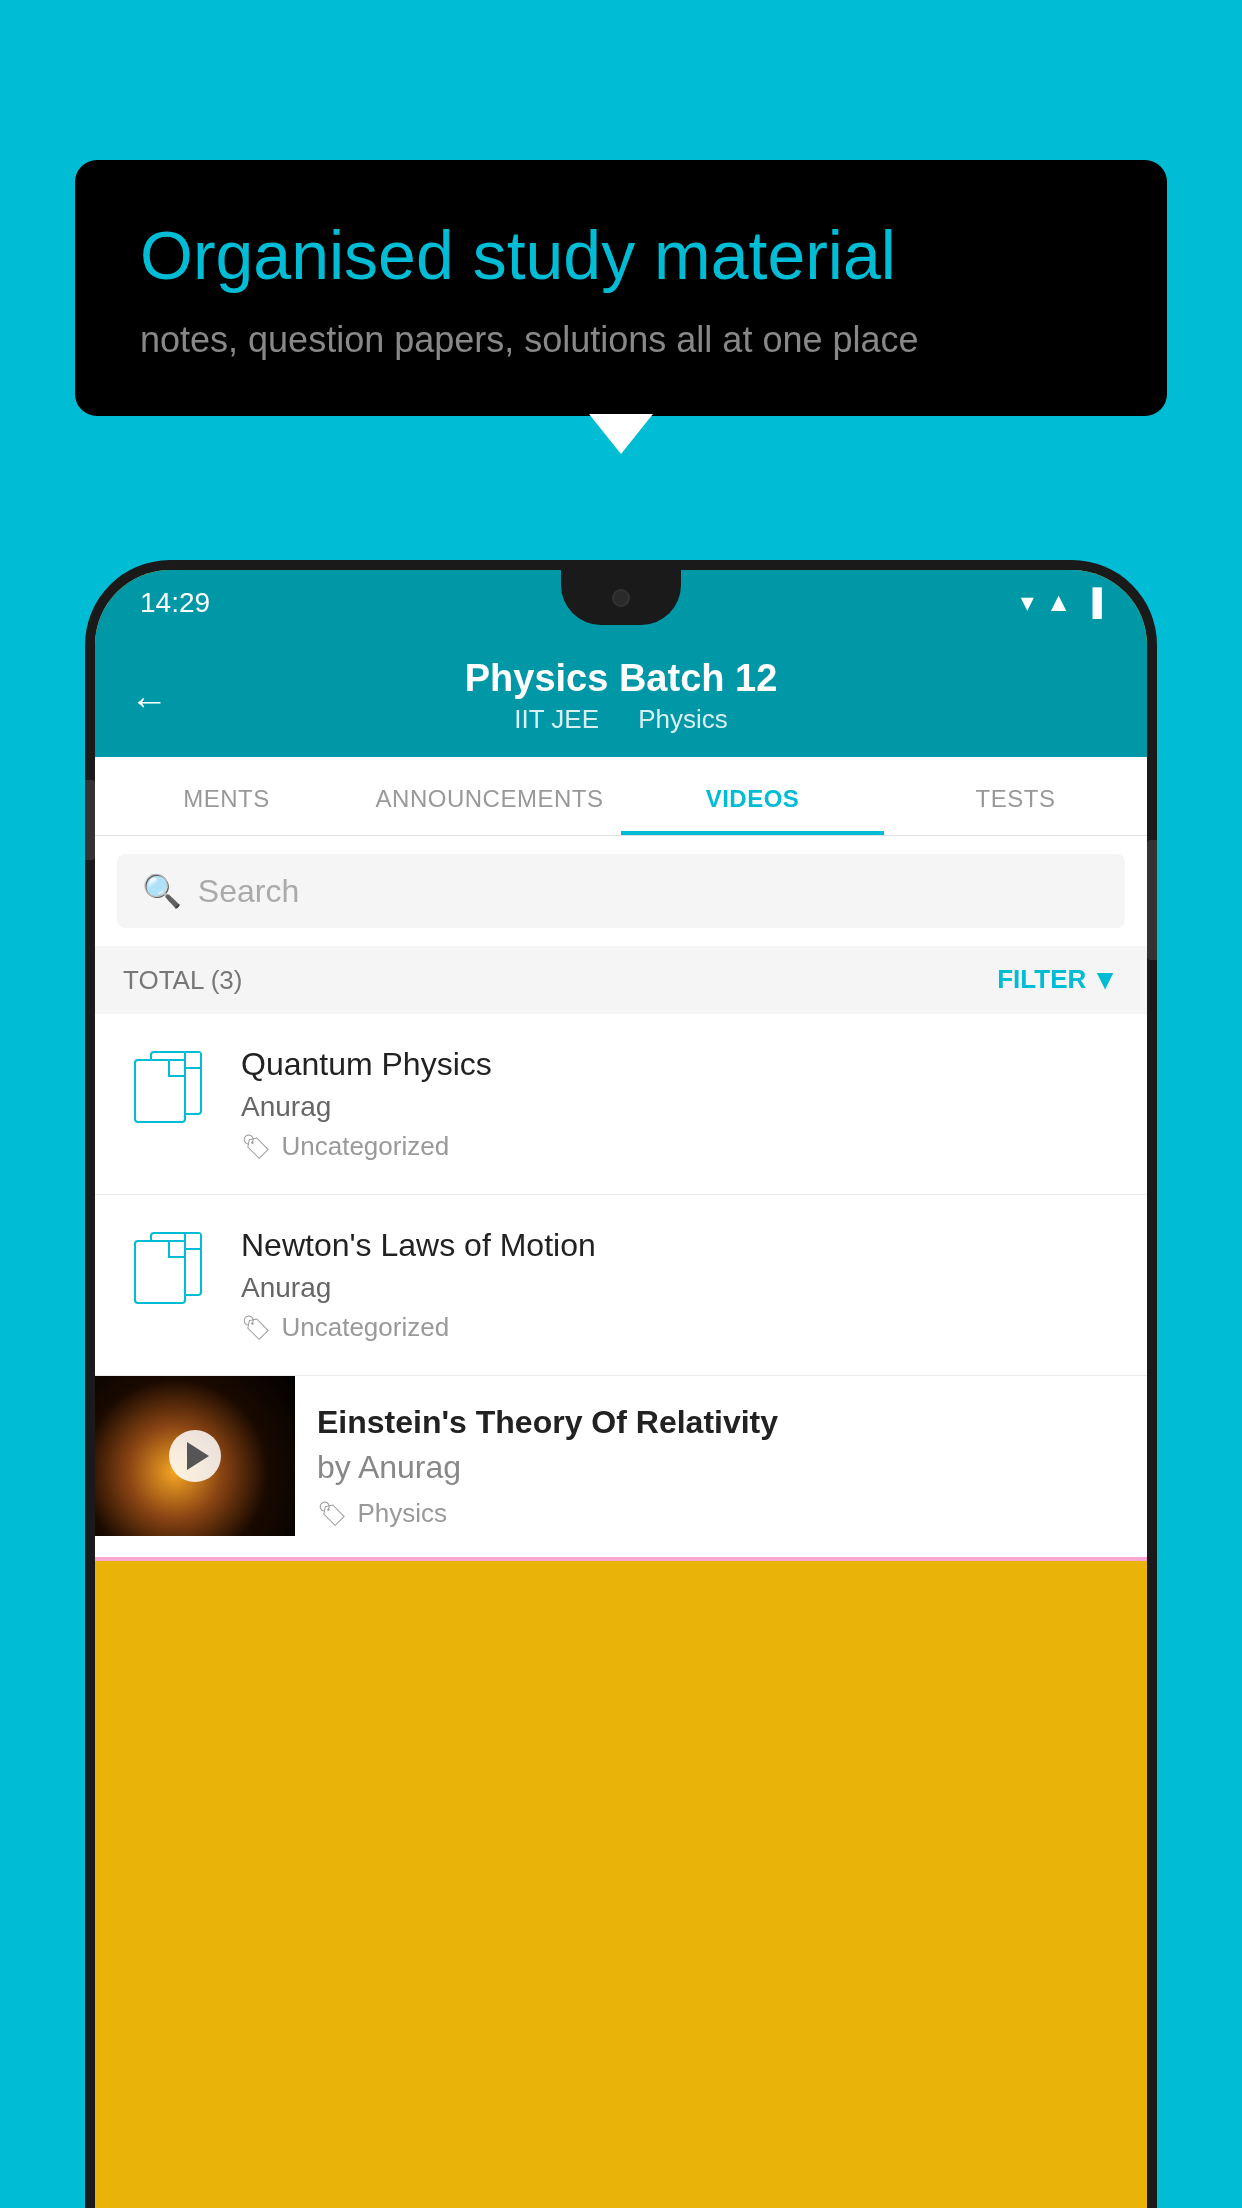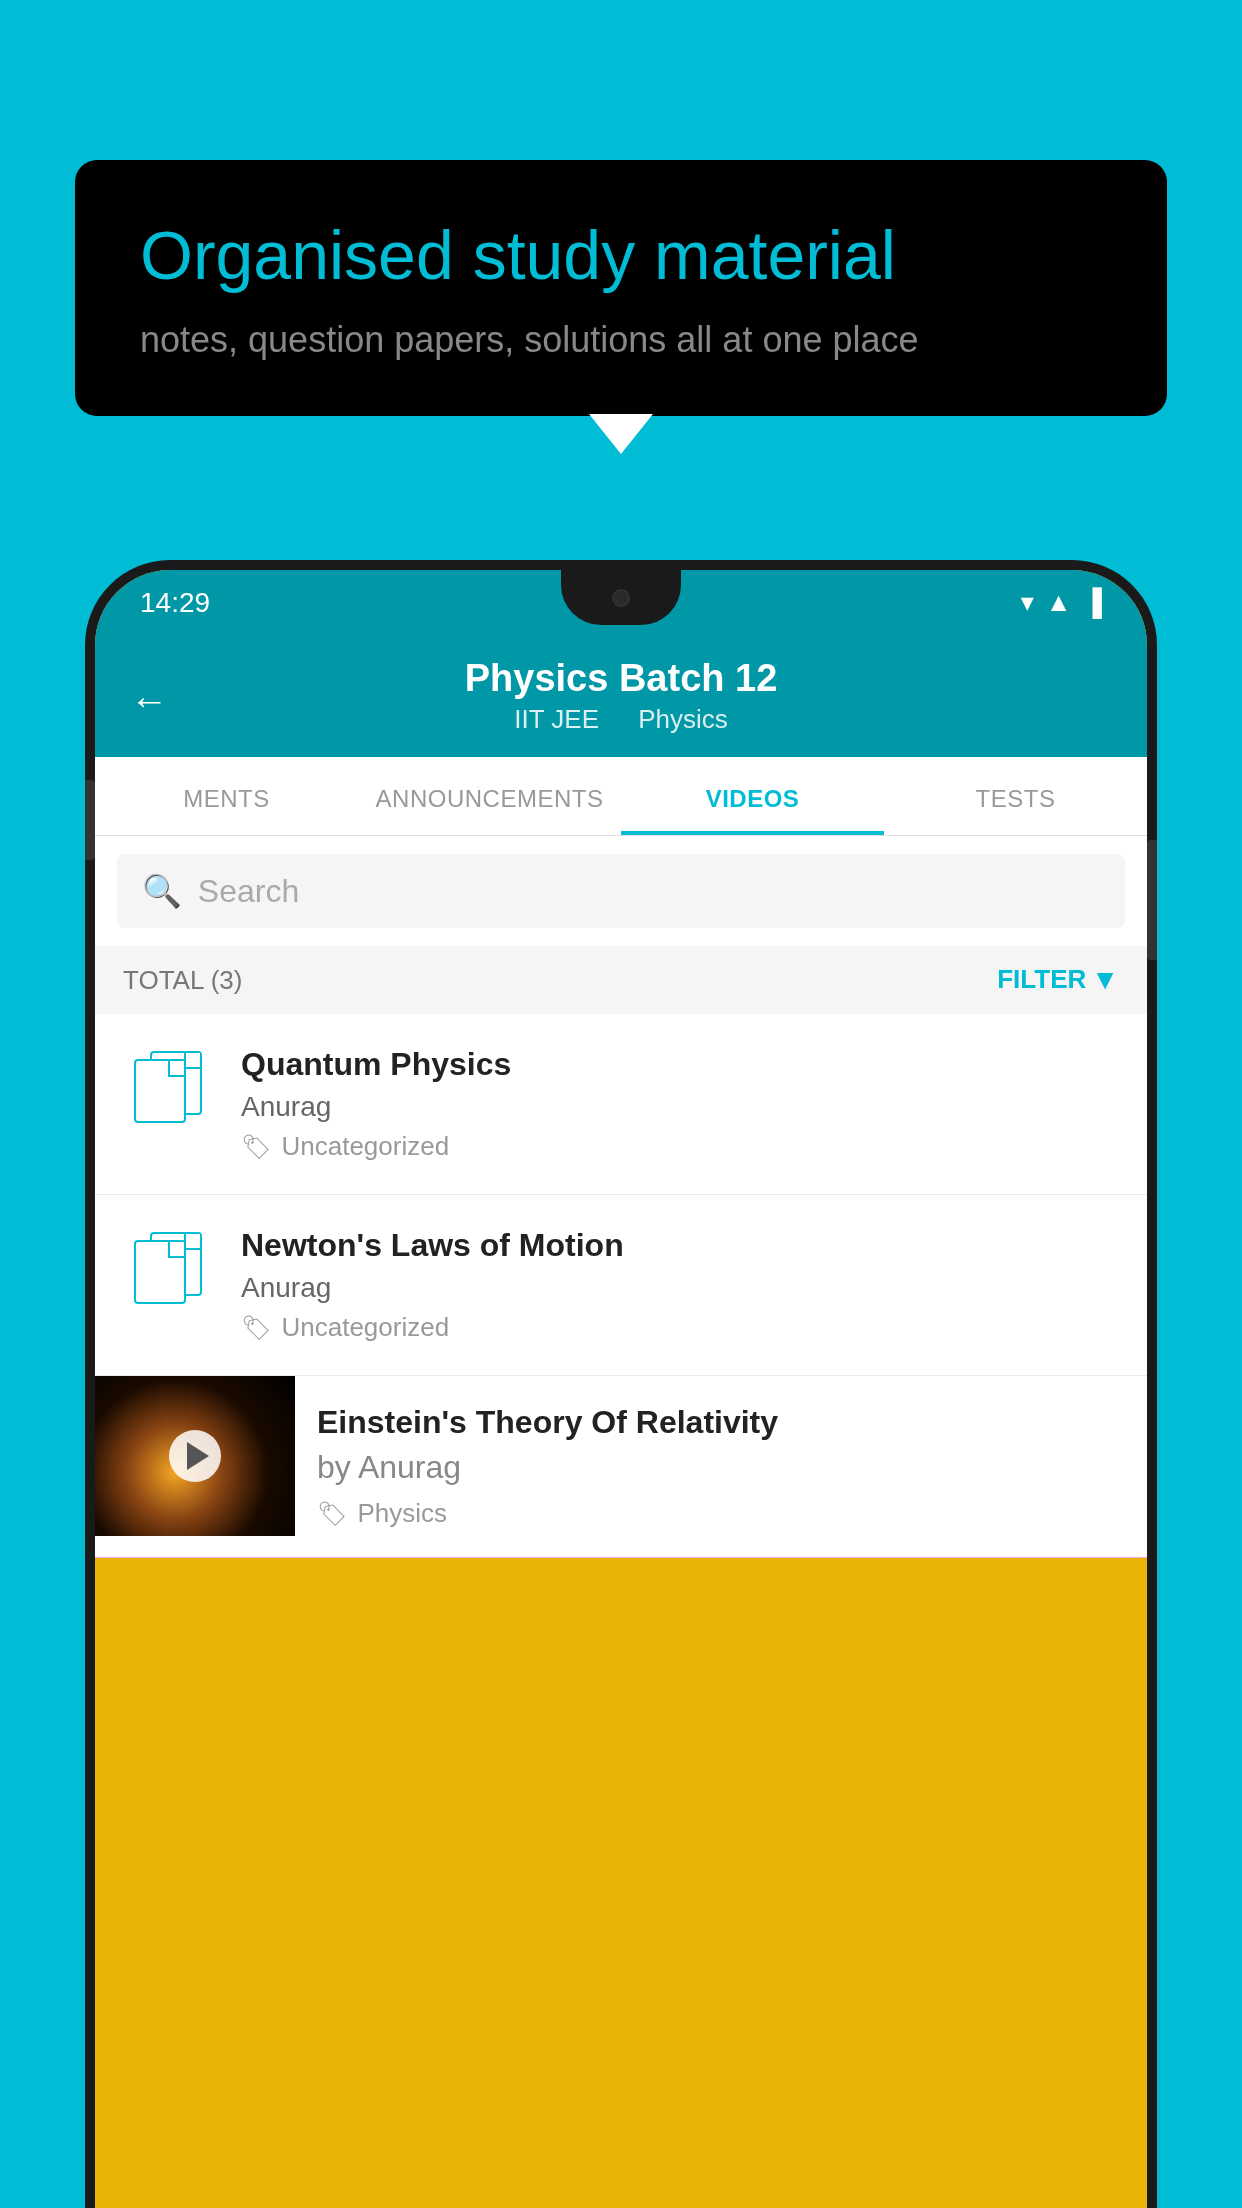--- a/index.html
+++ b/index.html
@@ -326,21 +326,21 @@
       border-bottom: 2.5px solid #00bcd4;
       background: white;
     }
 
     .item-details {
       flex: 1;
     }
 
     .item-title {
       font-size: 32px;
-      font-weight: 700;
+      font-weight: 400;
       color: #222;
       margin-bottom: 8px;
     }
 
     .item-author {
       font-size: 28px;
       color: #666;
       margin-bottom: 8px;
     }
 
@@ -354,21 +354,21 @@
 
     .tag-icon {
       font-size: 24px;
     }
 
     
     .list-item-thumb {
       display: flex;
       align-items: flex-start;
       padding: 0 0 0 0;
-      border-bottom: 1px solid #f9a8d4;
+      border-bottom: 4px solid #f9a8d4;
       gap: 0;
     }
 
     .thumb-wrap {
       width: 200px;
       height: 160px;
       flex-shrink: 0;
       position: relative;
       overflow: hidden;
     }

